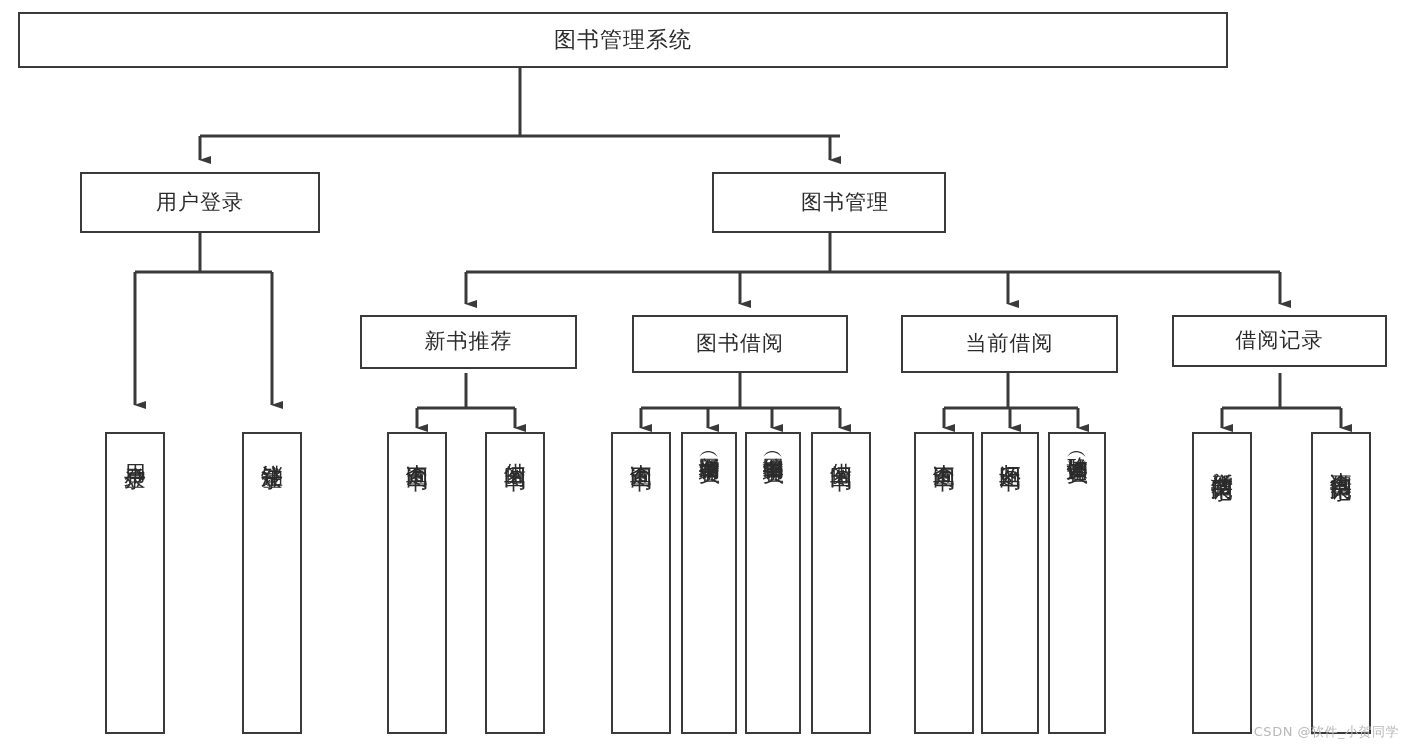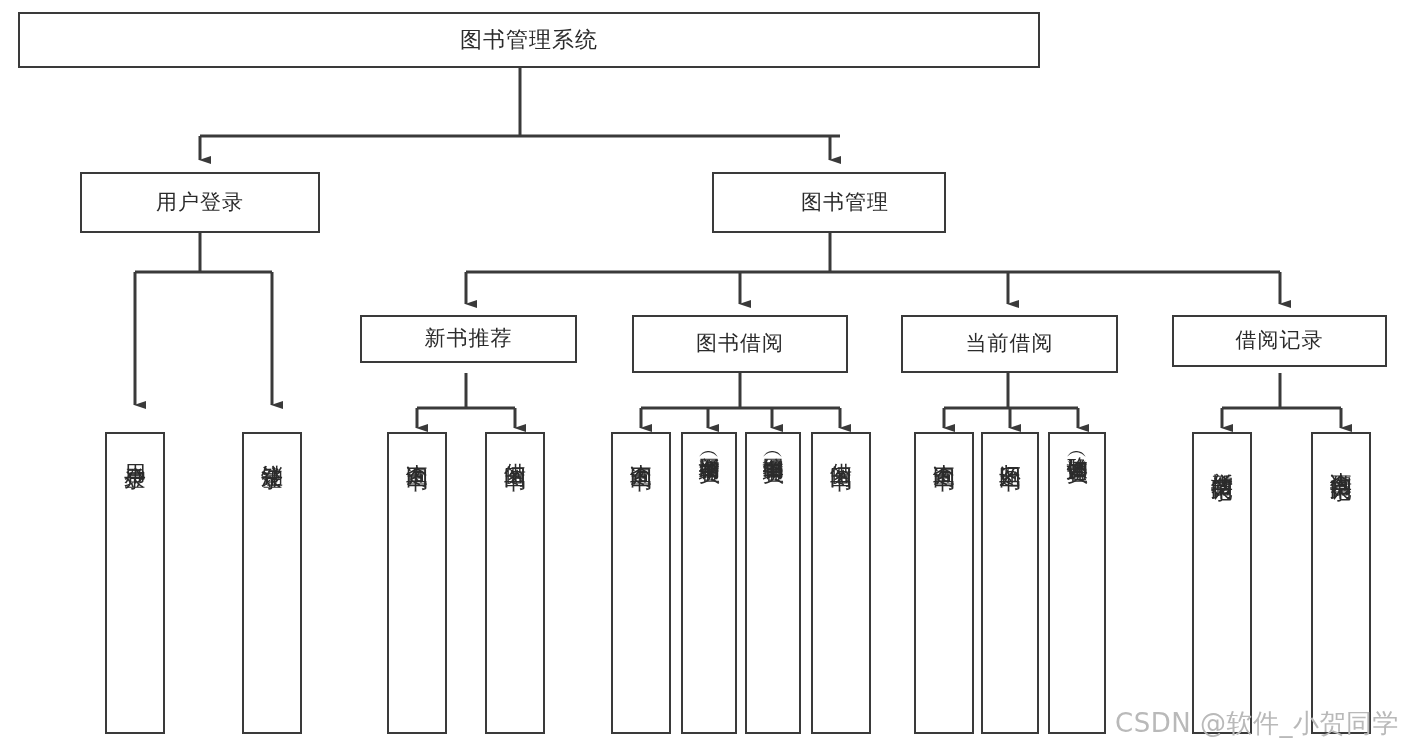--- a/index.html
+++ b/index.html
@@ -54,21 +54,21 @@
     font-size: 22px;
     line-height: 1.08;
     letter-spacing: 2px;
     white-space: nowrap;
     color: #2b2b2b;
   }
   .watermark {
     position: absolute;
     right: 6px;
     bottom: 6px;
-    font-size: 26px;
+    font-size: 13px;
     color: #b9b9b9;
     letter-spacing: 0.5px;
     white-space: nowrap;
     user-select: none;
   }
 </style>
 </head>
 <body>
 
 <div id="canvas">
@@ -116,33 +116,33 @@
       <path d="M 1010 408 L 1010 428" marker-end="url(#arr)"></path>
       <path d="M 1078 408 L 1078 428" marker-end="url(#arr)"></path>
 
       <path d="M 1280 373 L 1280 408"></path>
       <path d="M 1222 408 L 1341 408"></path>
       <path d="M 1222 408 L 1222 428" marker-end="url(#arr)"></path>
       <path d="M 1341 408 L 1341 428" marker-end="url(#arr)"></path>
     </g>
   </svg>
 
-  <div class="node horiz root" style="left:18px; top:12px; width:1022px; height:56px;">
+  <div class="node horiz root" style="left:18px; top:12px; width:1210px; height:56px;">
     <span>图书管理系统</span>
   </div>
 
   <div class="node horiz" style="left:80px; top:172px; width:240px; height:61px;">
     <span>用户登录</span>
   </div>
 
   <div class="node horiz" style="left:712px; top:172px; width:234px; height:61px;padding-left:32px;">
     <span>图书管理</span>
   </div>
 
-  <div class="node horiz" style="left:360px; top:315px; width:217px; height:48px;">
+  <div class="node horiz" style="left:360px; top:315px; width:217px; height:54px;">
     <span>新书推荐</span>
   </div>
 
   <div class="node horiz" style="left:901px; top:315px; width:217px; height:58px;">
     <span>当前借阅</span>
   </div>
 
   <div class="node horiz" style="left:632px; top:315px; width:216px; height:58px;">
     <span>图书借阅</span>
   </div>

